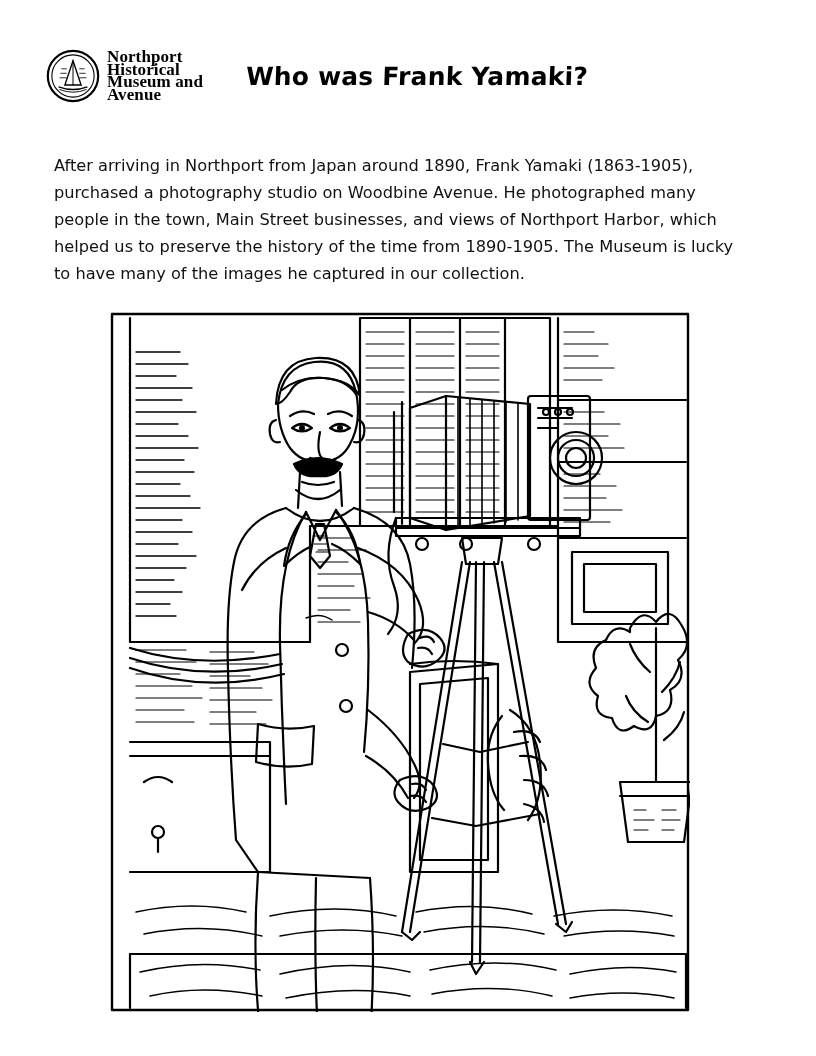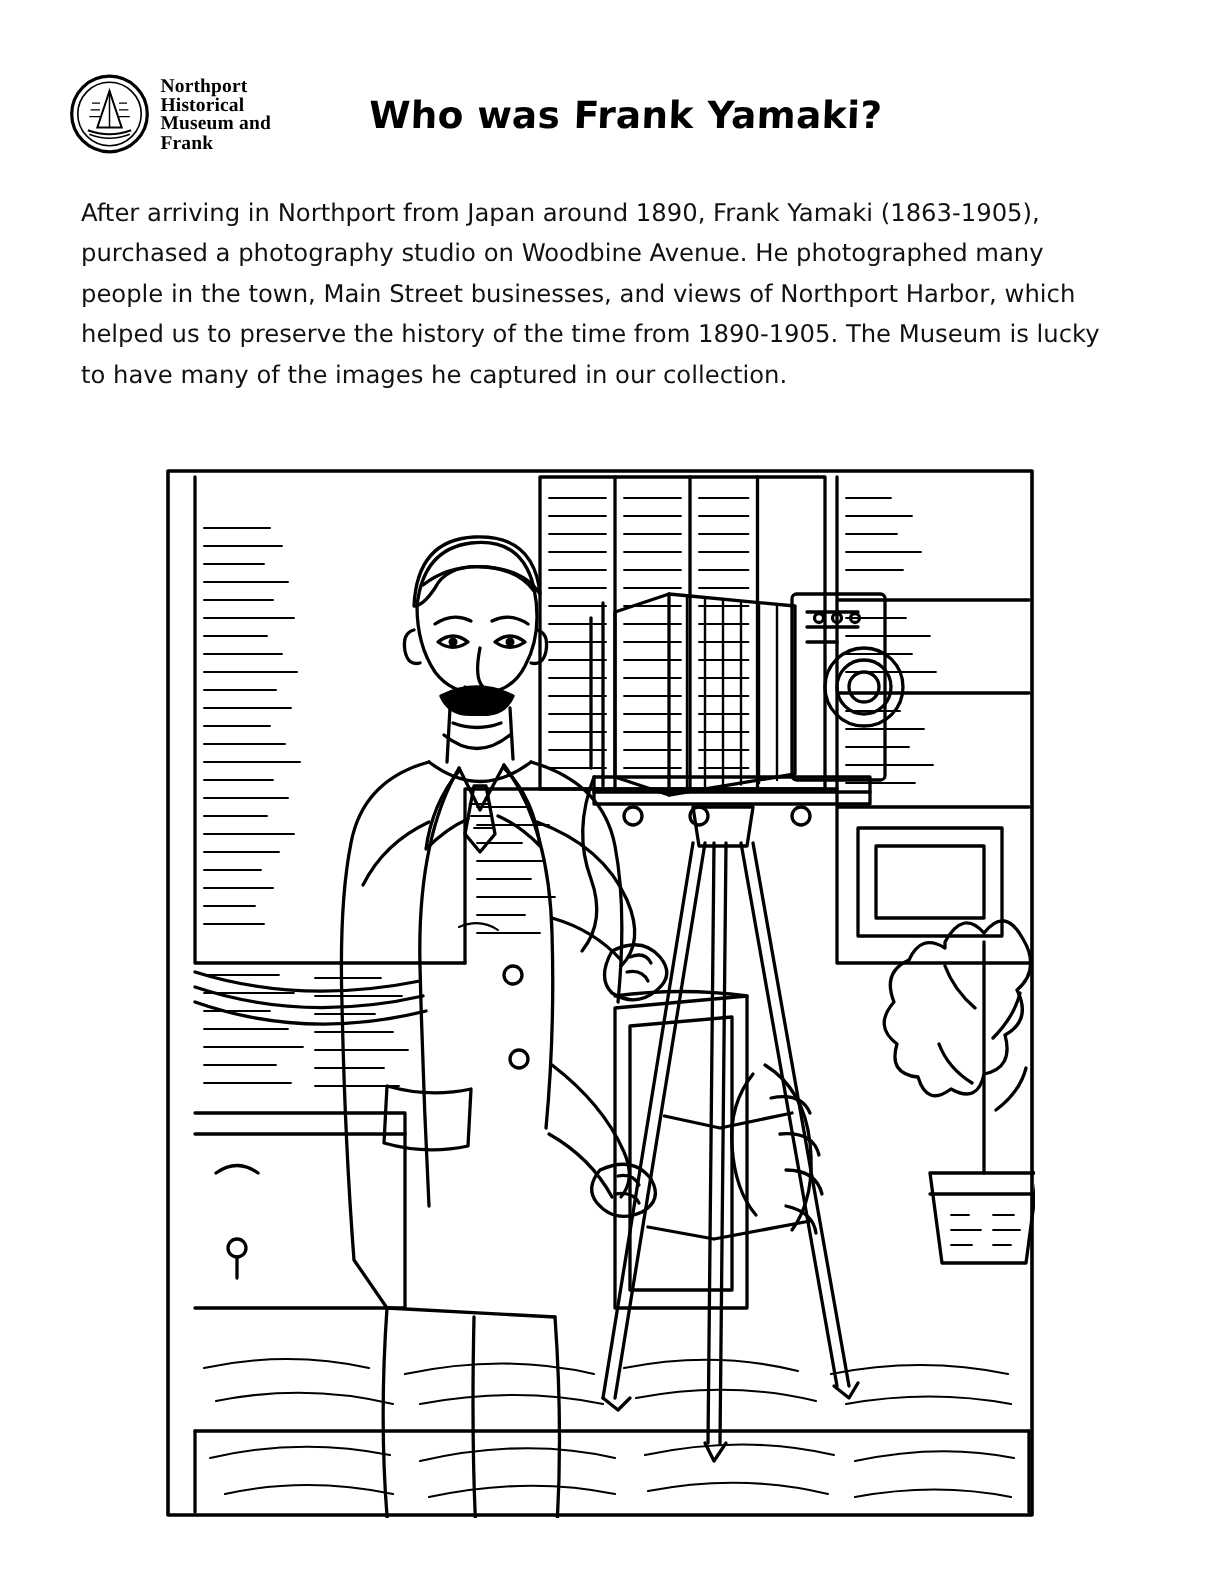--- a/index.html
+++ b/index.html
@@ -38,40 +38,40 @@
     gap: 7px;
     width: 170px;
   }
   .logo-seal {
     width: 54px;
     height: 54px;
     flex: none;
   }
   .logo-text {
     font-family: "Liberation Serif", serif;
-    font-size: 13px;
+    font-size: 17px;
     line-height: 12.5px;
     font-weight: bold;
     color: #000;
     letter-spacing: 0.1px;
   }
   .doc-title {
     font-family: "DejaVu Sans", sans-serif;
     font-size: 25px;
     font-weight: 600;
     letter-spacing: 0.2px;
     margin-left: 30px;
     white-space: nowrap;
     transform: skewX(-2deg);
   }
 
   
   .bodytext {
     position: absolute;
-    top: 128px;
+    top: 152px;
     left: 54px;
     width: 690px;
     font-family: "DejaVu Sans", sans-serif;
     font-size: 16.2px;
     line-height: 27px;
     color: #111;
   }
   .bodytext p { margin: 0; }
 
   
@@ -99,21 +99,21 @@
         <path d="M30 13 L30 40" stroke="#000" stroke-width="1.1"></path>
         <path d="M14 42 Q30 48 46 42" fill="none" stroke="#000" stroke-width="1.5"></path>
         <path d="M15 45 Q30 51 45 45" fill="none" stroke="#000" stroke-width="1"></path>
         <path d="M23 22 h-6 M23 27 h-7 M23 32 h-8" stroke="#000" stroke-width="0.9"></path>
         <path d="M37 22 h6 M37 27 h7 M37 32 h8" stroke="#000" stroke-width="0.9"></path>
       </svg>
       <div class="logo-text">
         <div>Northport</div>
         <div>Historical</div>
         <div>Museum and</div>
-        <div>Frank</div>
+        <div>Avenue</div>
       </div>
     </div>
 
     <div class="doc-title">Who was Frank Yamaki?</div>
   </div>
 
   <div class="bodytext">
     <p>After arriving in Northport from Japan around 1890, Frank Yamaki (1863-1905), purchased a photography studio on Woodbine Avenue. He photographed many people in the town, Main Street businesses, and views of  Northport Harbor, which helped us to preserve the history of the time from 1890-1905. The Museum is lucky to have many of the images he captured in our collection.</p>
   </div>
 

